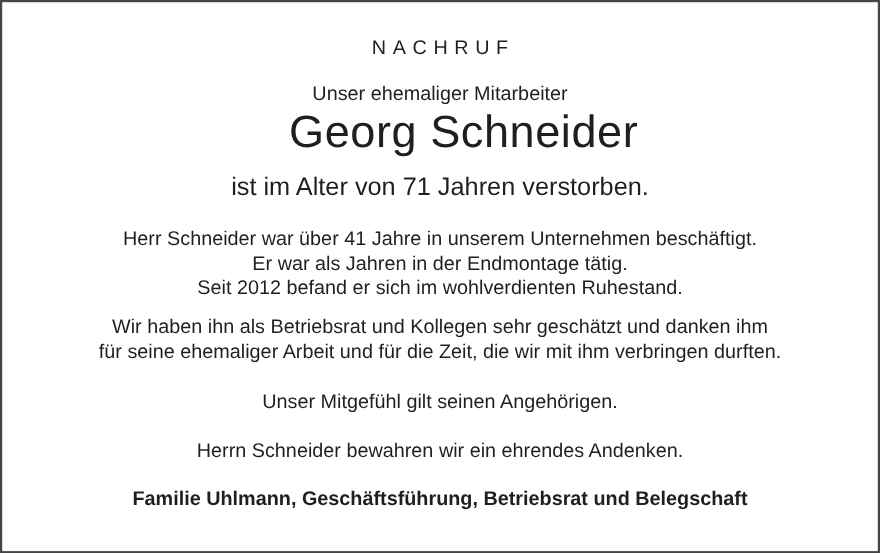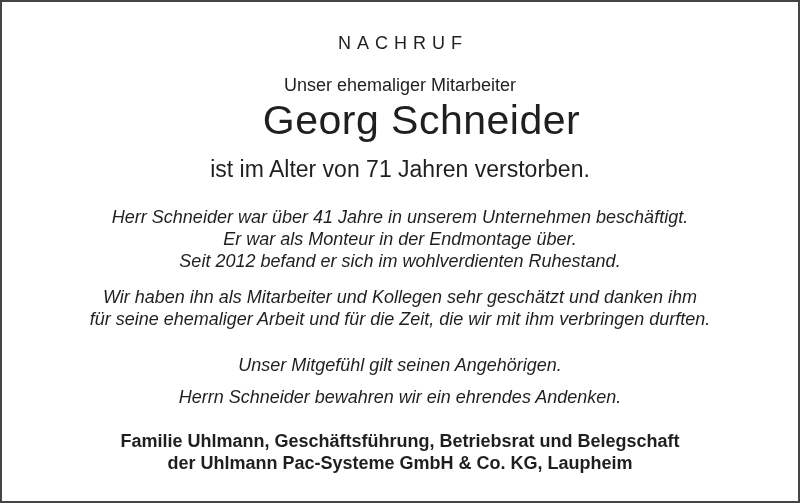--- a/index.html
+++ b/index.html
@@ -41,25 +41,25 @@
     font-weight: 400;
     letter-spacing: 0.5px;
     padding-left: 43px;
   }
   .death {
     margin-top: 14px;
     font-size: 23px;
     line-height: 22px;
   }
   .para { font-size: 18px; line-height: 22px; }
-  .para .line { line-height: 22px; font-style: italic; }
+  .para .line { line-height: 22px; }
   .p1 { margin-top: 26px; }
   .p2 { margin-top: 14px; }
   .p3 { margin-top: 24px; }
-  .p4 { margin-top: 10px; }
+  .p4 { margin-top: 22px; }
   .signature {
     margin-top: 22px;
     font-size: 18px;
     line-height: 22px;
     font-weight: bold;
   }
 </style>
 </head>
 <body>
 
@@ -68,35 +68,34 @@
   <div class="kicker">NACHRUF</div>
 
   <div class="intro">Unser ehemaliger Mitarbeiter</div>
 
   <h1 class="name">Georg Schneider</h1>
 
   <div class="death">ist im Alter von 71 Jahren verstorben.</div>
 
   <div class="para p1">
     <div class="line">Herr Schneider war über 41 Jahre in unserem Unternehmen beschäftigt.</div>
-    <div class="line">Er war als Monteur in der Endmontage über.</div>
+    <div class="line">Er war als Jahren in der Endmontage tätig.</div>
     <div class="line">Seit 2012 befand er sich im wohlverdienten Ruhestand.</div>
   </div>
 
   <div class="para p2">
-    <div class="line">Wir haben ihn als Mitarbeiter und Kollegen sehr geschätzt und danken ihm</div>
+    <div class="line">Wir haben ihn als Betriebsrat und Kollegen sehr geschätzt und danken ihm</div>
     <div class="line">für seine ehemaliger Arbeit und für die Zeit, die wir mit ihm verbringen durften.</div>
   </div>
 
   <div class="para p3">
     <div class="line">Unser Mitgefühl gilt seinen Angehörigen.</div>
   </div>
 
   <div class="para p4">
     <div class="line">Herrn Schneider bewahren wir ein ehrendes Andenken.</div>
   </div>
 
   <div class="signature">
     <div class="line">Familie Uhlmann, Geschäftsführung, Betriebsrat und Belegschaft</div>
-    <div class="line">der Uhlmann Pac-Systeme GmbH &amp; Co. KG, Laupheim</div>
   </div>
 
 </div>
 
 </body></html>

